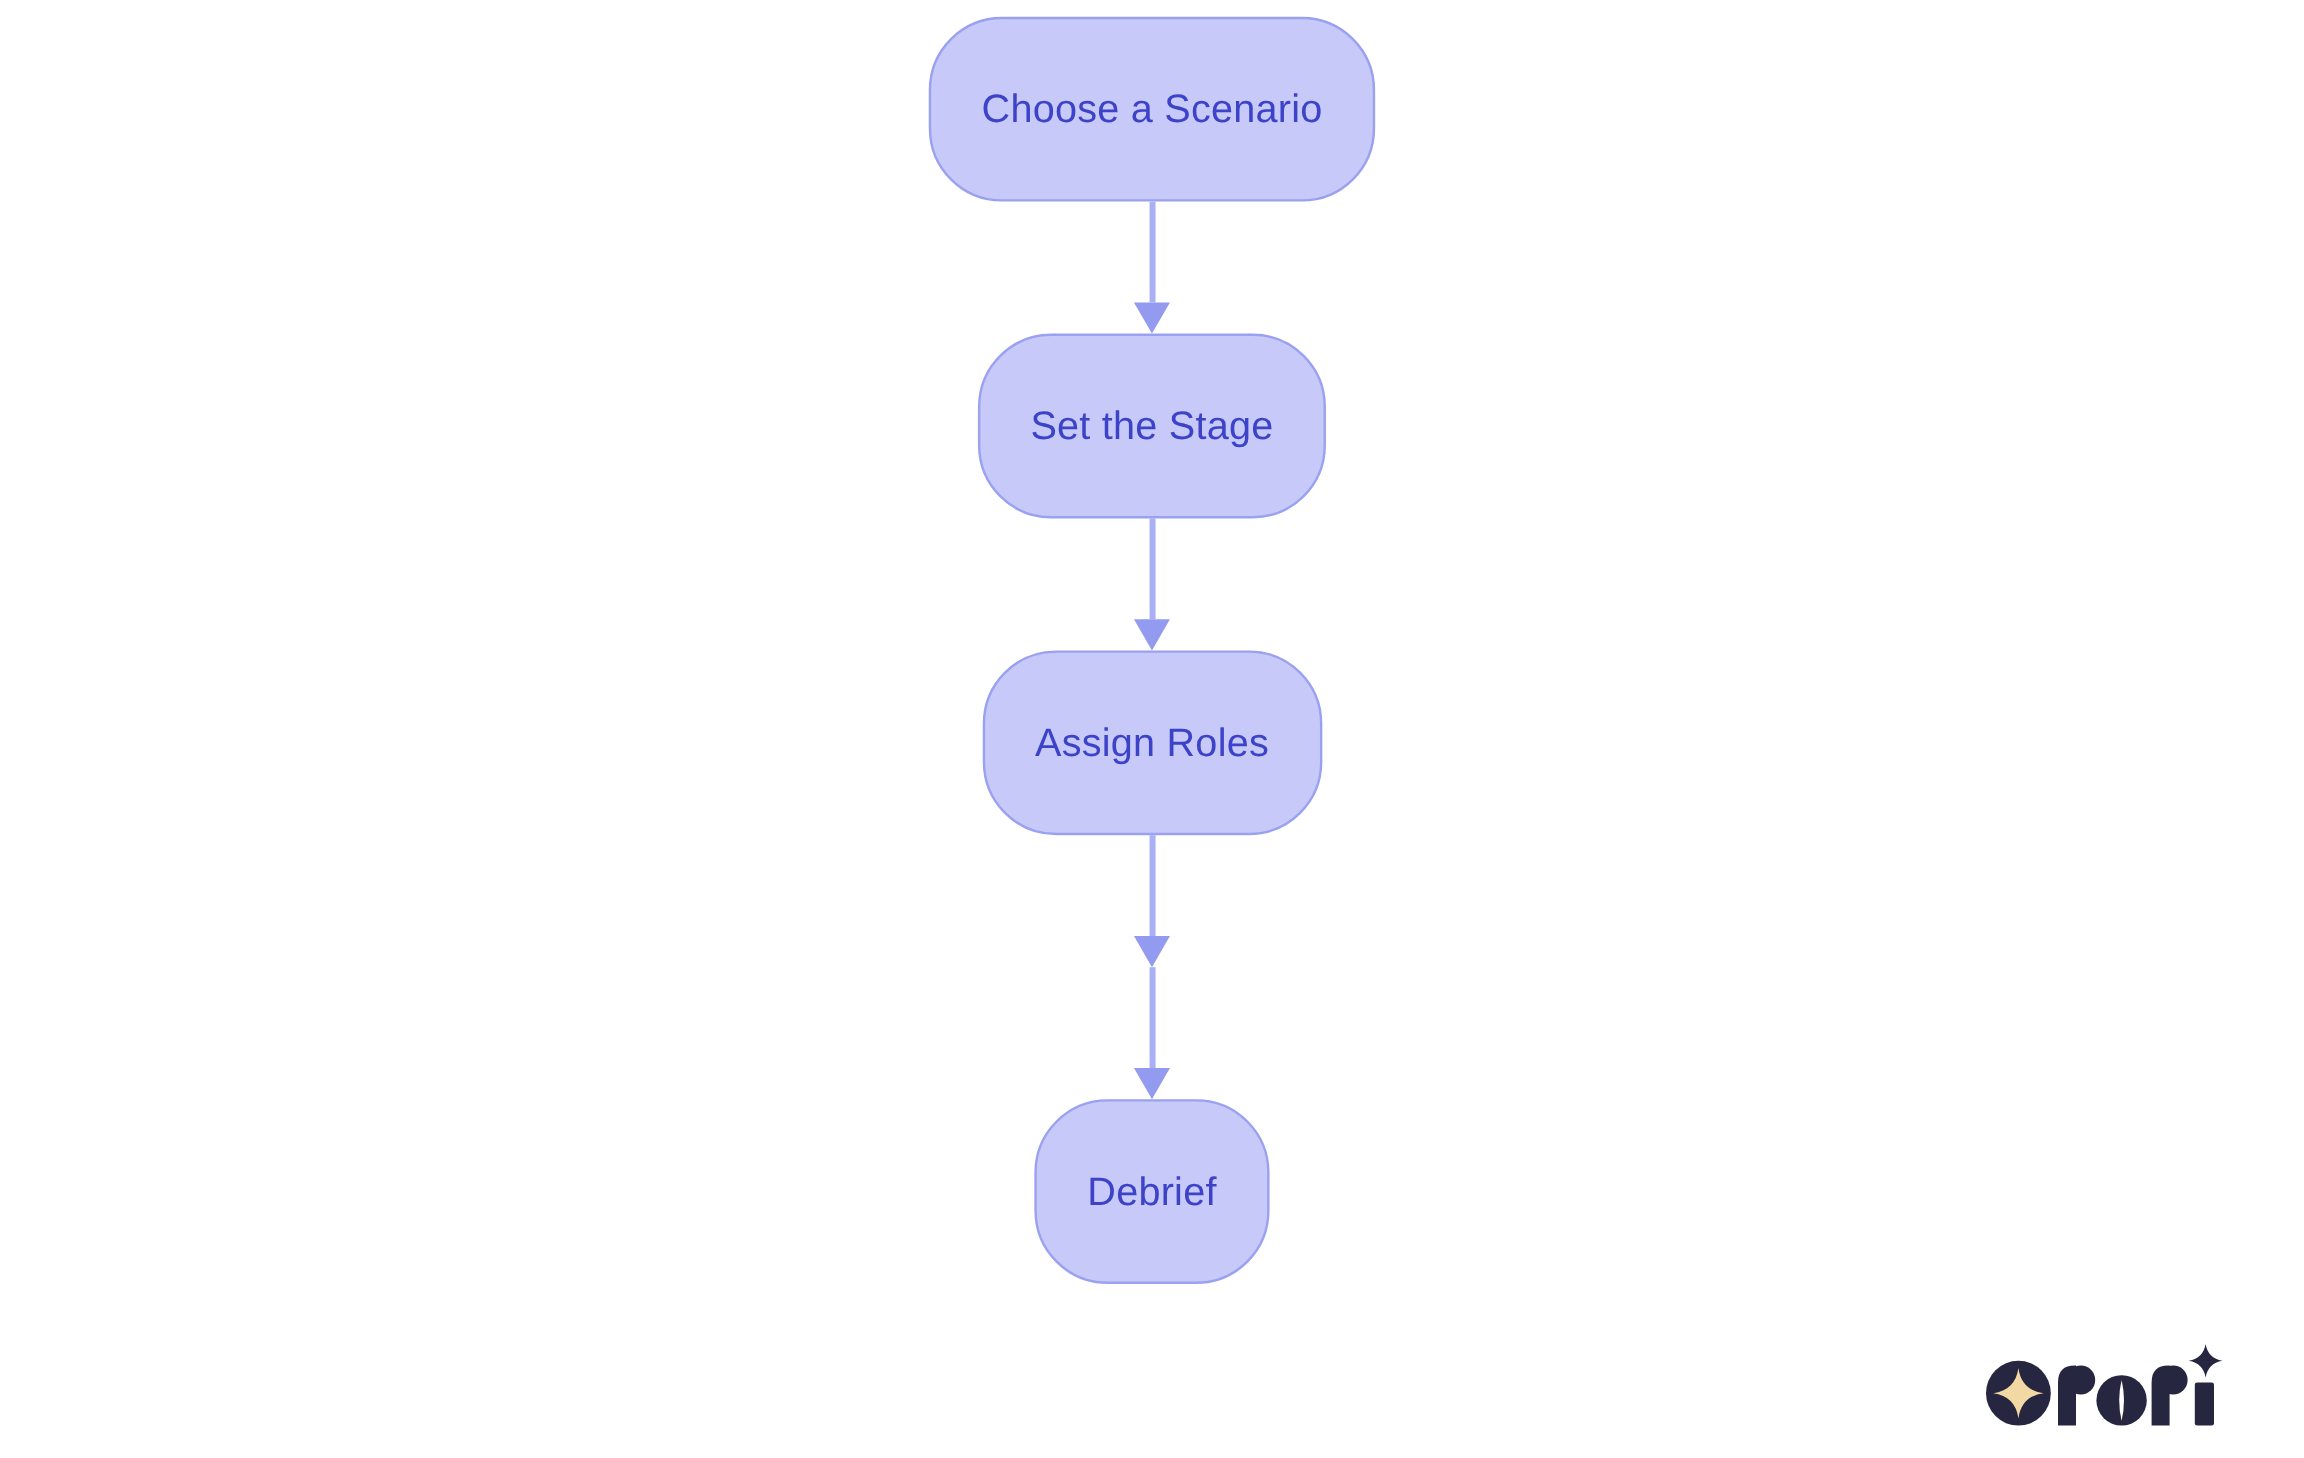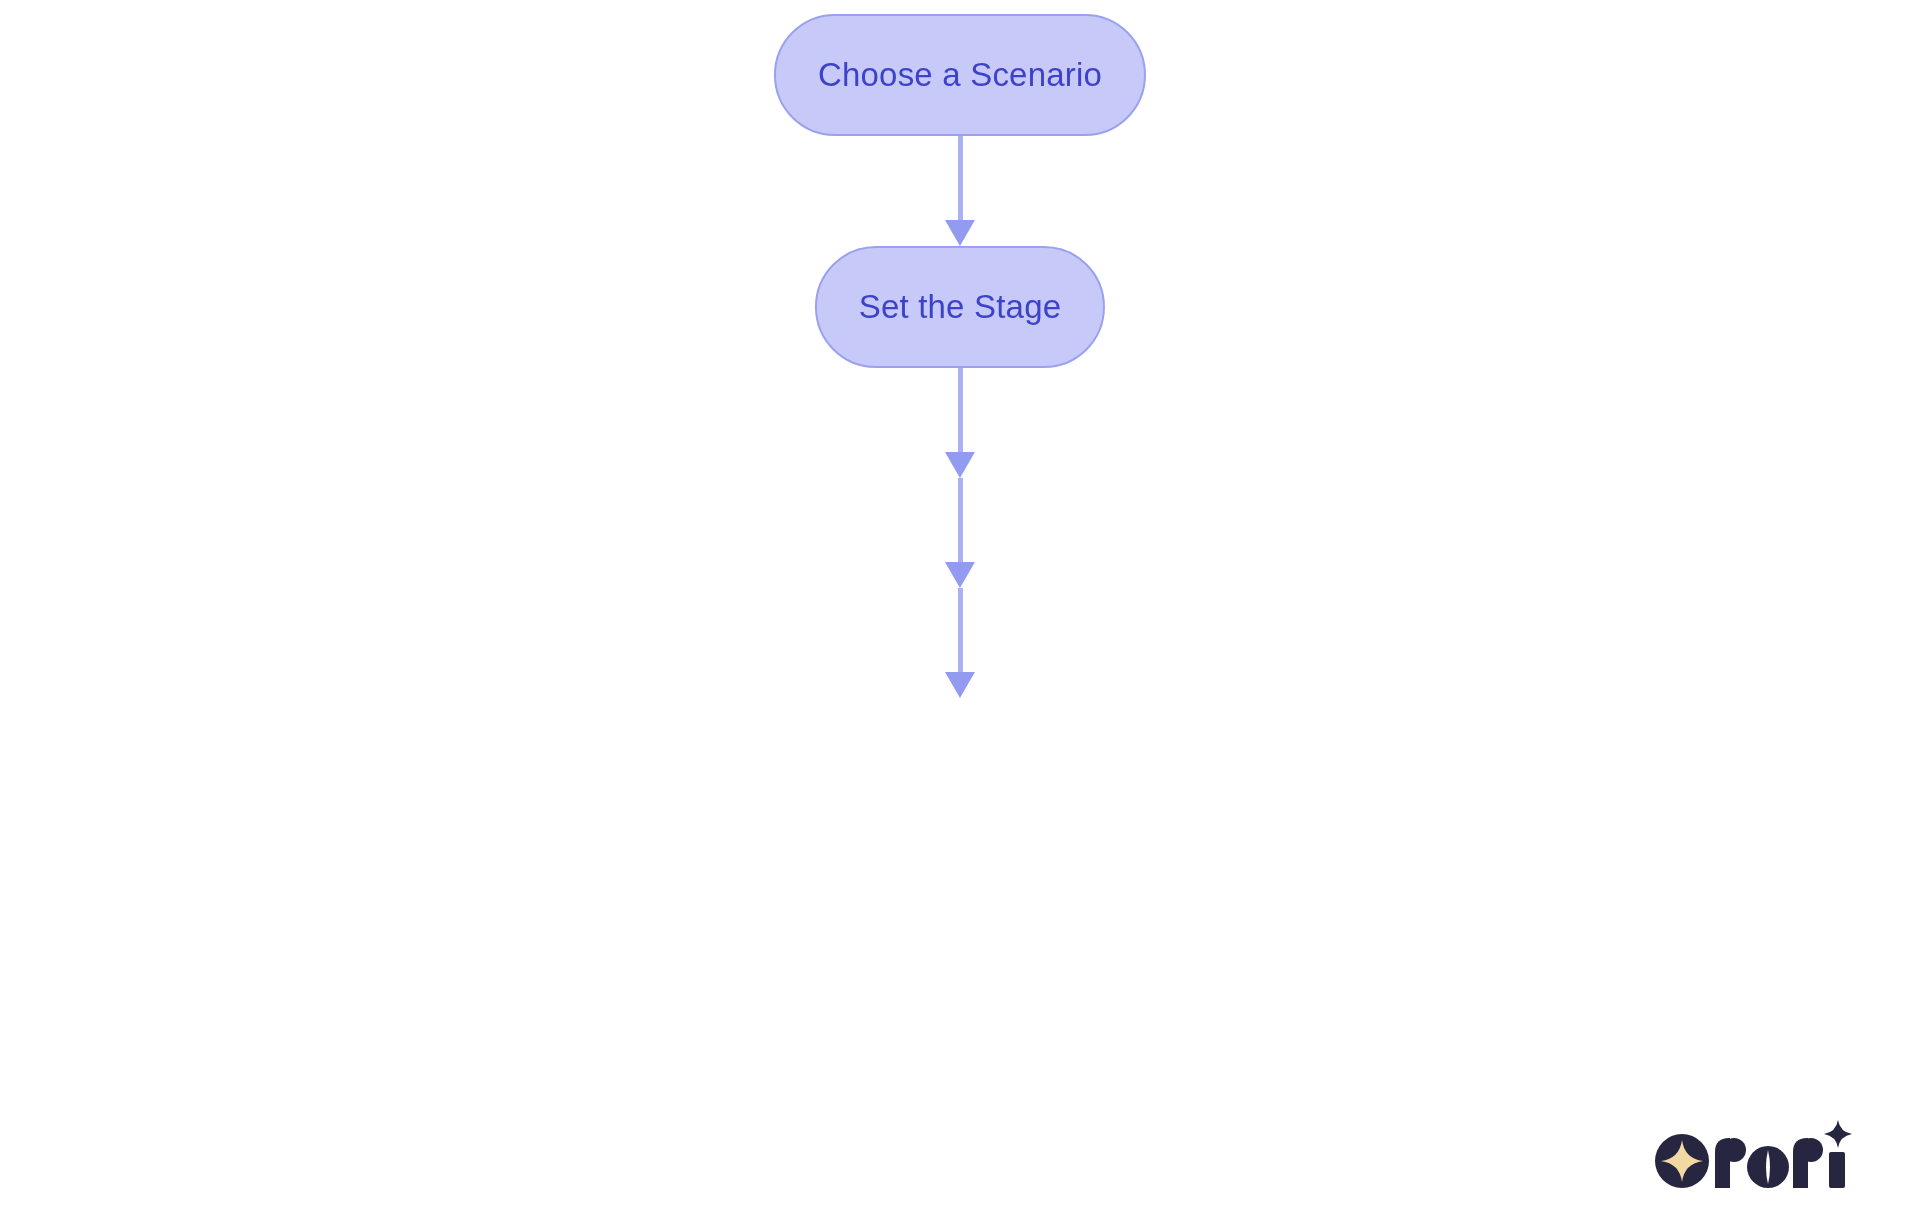--- a/index.html
+++ b/index.html
@@ -16,21 +16,21 @@
     position: absolute;
     top: 14px;
     left: 50%;
     transform: translateX(-50%);
     display: flex;
     flex-direction: column;
     align-items: center;
   }
   .flow-node {
     box-sizing: border-box;
-    height: 122px;
+    height: 154px;
     padding: 0 42px;
     border-radius: 61px;
     background: var(--node-fill, #c7caf8);
     border: 2px solid var(--node-border, #99a1f0);
     color: var(--node-text, #3d43c8);
     font-size: 33px;
     letter-spacing: 0.2px;
     display: flex;
     align-items: center;
     justify-content: center;
@@ -81,32 +81,38 @@
 
     <div class="flow-node">
       <span>Set the Stage</span>
     </div>
 
     <div class="flow-arrow">
       <div class="line"></div>
       <div class="head"></div>
     </div>
 
+    <div class="flow-node">
+      <span>Assign Roles</span>
+    </div>
 
     <div class="flow-arrow">
       <div class="line"></div>
       <div class="head"></div>
     </div>
 
 
     <div class="flow-arrow">
       <div class="line"></div>
       <div class="head"></div>
     </div>
 
+    <div class="flow-node">
+      <span>Debrief</span>
+    </div>
 
   </div>
 
   <div class="logo" role="img" aria-label="rori">
     <svg viewBox="0 0 205 80" xmlns="http://www.w3.org/2000/svg">
 
       <g>
         <circle cx="29" cy="51" r="27" fill="var(--logo-dark, #262640)"></circle>
         <path d="M29 30 Q31.5 48.5 50 51 Q31.5 53.5 29 72 Q26.5 53.5 8 51 Q26.5 48.5 29 30 Z" fill="var(--logo-star, #f2d9a4)"></path>
       </g>

